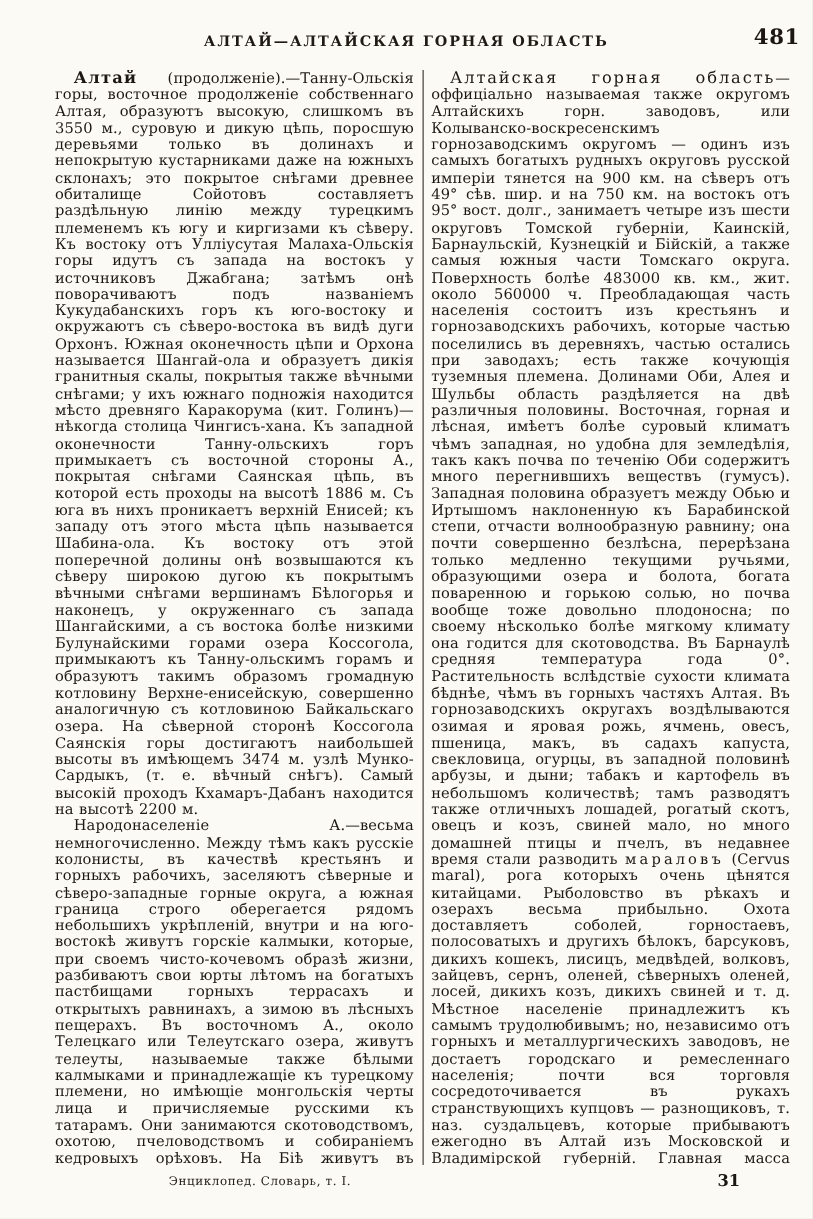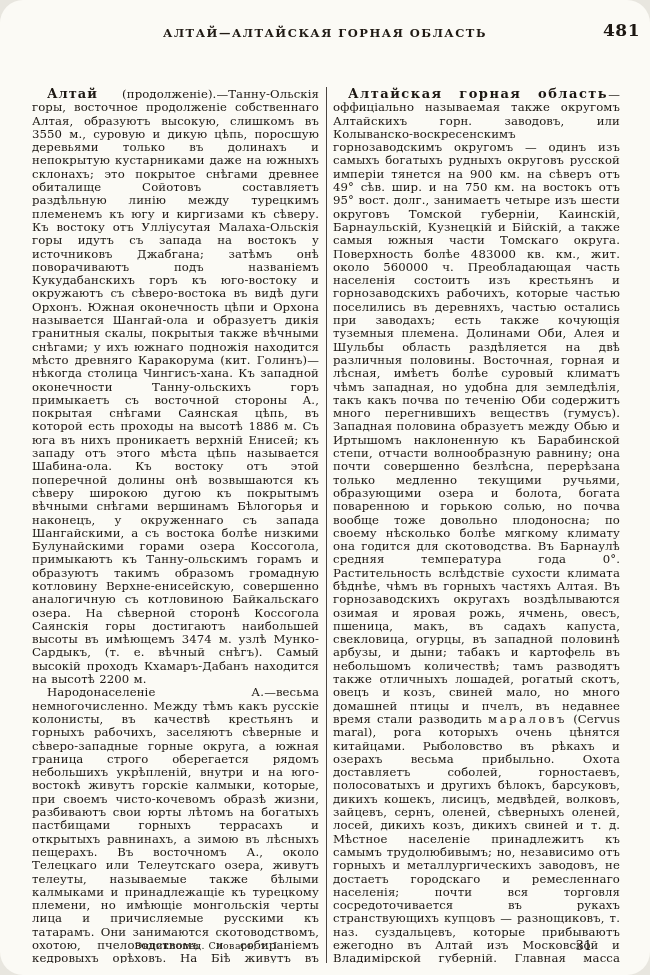--- a/index.html
+++ b/index.html
@@ -4,42 +4,40 @@
 <style>
   html,body { margin:0; padding:0; background:#e8e6df; }
   .page {
     position:relative;
     width:650px; height:975px;
     background:#fbfaf5;
     color:#1c1712;
     font-family:"DejaVu Serif", serif;
     overflow:hidden;
     box-sizing:border-box;
-    border-radius:23px;
   }
   .header { position:absolute; top:22px; left:0; width:650px; height:26px; }
   .running-title {
     position:absolute; left:0; right:0; top:4px;
     text-align:center;
     font-size:11.5px; font-weight:bold;
     letter-spacing:1.5px;
     text-transform:uppercase;
     color:#201a14;
   }
   .page-number {
     position:absolute; right:10px; top:-2px;
     font-size:17px; font-weight:bold;
     letter-spacing:0.5px;
   }
   .columns {
-    position:absolute; top:56px; left:32px;
+    position:absolute; top:56px; left:44px;
     width:588px; height:876px;
     display:flex;
     overflow:hidden;
-    margin-top:31px;
   }
   .column {
     width:287px;
     text-align:justify;
     font-size:11.7px;
     line-height:13.3px;
     letter-spacing:0.1px;
     word-spacing:0.5px;
   }
   .col-divider {
@@ -49,35 +47,35 @@
     flex:0 0 1px;
   }
   .column p { margin:0; text-indent:15px; }
   .column p.noindent { text-indent:0; }
   .lead-entry {
     font-weight:bold;
     font-size:13px;
     letter-spacing:1px;
   }
   .lead-section {
-    font-weight:bold;
+    font-weight:normal;
     font-size:13px;
     letter-spacing:1.5px;
   }
   .spaced-word { letter-spacing:2.5px; }
   .footer { position:absolute; left:0; top:936px; width:650px; height:30px; }
   .imprint {
     position:absolute; left:135px; top:4px;
     font-size:9.5px;
     letter-spacing:0.5px;
     color:#242019;
   }
   .signature-number {
     position:absolute; right:58px; top:2px;
-    font-size:13px; font-weight:normal;
+    font-size:13px; font-weight:bold;
   }
 </style>
 </head>
 <body>
 
 <div class="page">
 
   <div class="header">
     <div class="running-title">Алтай—Алтайская горная область</div>
     <div class="page-number">481</div>

